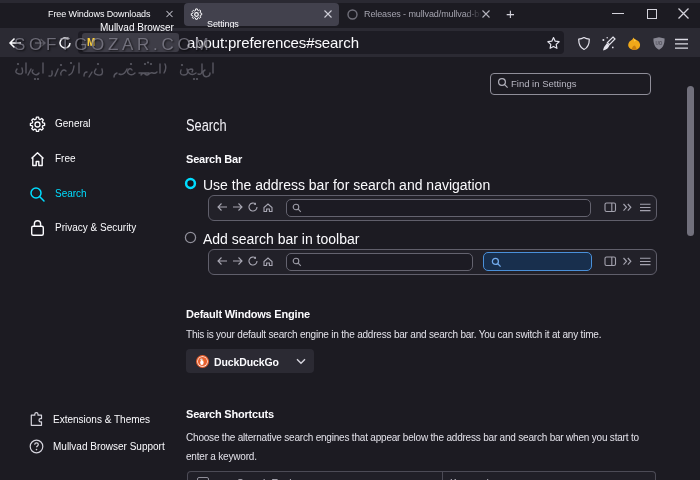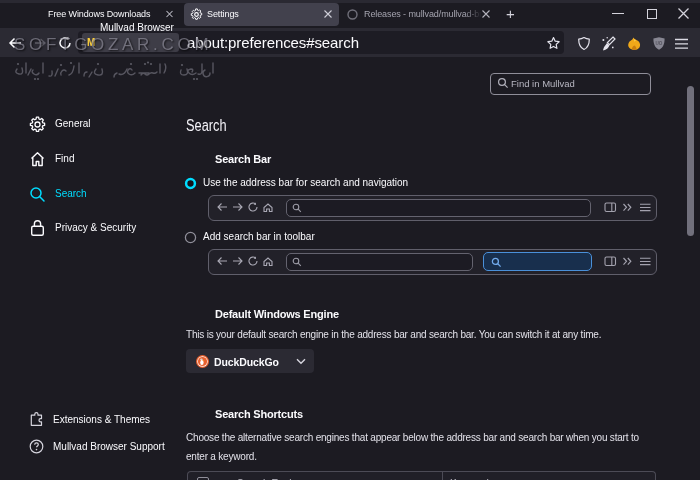--- a/index.html
+++ b/index.html
@@ -8,22 +8,22 @@
   #tabbar{left:0;top:0;width:700px;height:28px;background:#1c1b22;}
   .tabtxt{font-size:9px;color:#fbfbfe;line-height:28px;letter-spacing:-0.1px;}
   .dimtxt{color:#a5a4af;}
   #activetab{left:184px;top:3px;width:155px;height:23px;background:#42414d;border-radius:4px;}
   
   #navbar{left:0;top:28px;width:700px;height:29px;background:#2b2a33;}
   #urlbar{left:78px;top:31px;width:486px;height:23px;background:#1d1c24;border-radius:4px;}
   #chip{left:82px;top:33px;width:97px;height:19px;background:#3e3d47;border-radius:3px;}
   .sideitem{font-size:10px;color:#fbfbfe;}
   .h1{font-size:16px;color:#f4f3f9;transform:scaleX(0.8);transform-origin:0 0;white-space:nowrap;}
-  .h2{font-size:11px;font-weight:bold;color:#fbfbfe;letter-spacing:-0.2px;margin-left:29px;}
-  .lbl{font-size:10px;color:#fbfbfe;}
+  .h2{font-size:11px;font-weight:bold;color:#fbfbfe;letter-spacing:-0.2px;}
+  .lbl{font-size:14px;color:#fbfbfe;}
   .desc{font-size:10px;color:#e2e1e9;letter-spacing:-0.2px;}
   .mockbox{width:447px;height:24px;background:#222129;border:1px solid #605f6b;border-radius:6px;}
   .mockfield{height:16px;background:#1c1b23;border:1px solid #64636f;border-radius:5px;}
   #wm{left:14px;top:35px;font-size:17px;font-weight:normal;letter-spacing:3.7px;color:rgba(155,154,168,0.62);text-shadow:1px 1px 2px rgba(0,0,0,0.7);}
   svg{display:block;}
 </style></head>
 <body>
 
 <div class="abs" id="tabbar"></div>
 <div class="abs" style="left:0;top:0;width:700px;height:3px;background:#2a2932;"></div>
@@ -33,21 +33,21 @@
       <path d="M0.5 11l6 6M6.5 11l-6 6" stroke="#bdbcc6" stroke-width="1.05"></path>
     </svg>
   </div>
 <div class="abs" id="activetab"></div>
 <div class="abs" style="left:190px;top:8px;">
     <svg width="13" height="13" viewBox="0 0 13 13">
       <path d="M6.5 4.1a2.4 2.4 0 1 0 0 4.8 2.4 2.4 0 0 0 0-4.8zm0 1.2a1.2 1.2 0 1 1 0 2.4 1.2 1.2 0 0 1 0-2.4z" fill="#fbfbfe"></path>
       <path d="M5.7.9h1.6l.25 1.3.95.4 1.1-.75 1.15 1.15-.75 1.1.4.95 1.3.25v1.6l-1.3.25-.4.95.75 1.1-1.15 1.15-1.1-.75-.95.4-.25 1.3H5.7l-.25-1.3-.95-.4-1.1.75L2.25 9.6l.75-1.1-.4-.95-1.3-.25V5.7l1.3-.25.4-.95-.75-1.1L3.4 2.25l1.1.75.95-.4z" fill="none" stroke="#fbfbfe" stroke-width="1"></path>
     </svg>
   </div>
-<div class="abs tabtxt" style="left:207px;top:0;">Settings</div>
+<div class="abs tabtxt" style="left:207px;top:10px;">Settings</div>
 <div class="abs" style="left:324px;top:0;">
     <svg width="8" height="28" style="display:block">
       <path d="M0.5 10.5l7 7M7.5 10.5l-7 7" stroke="#cfced8" stroke-width="1.1"></path>
     </svg>
   </div>
 <div class="abs" style="left:347px;top:9px;">
     <svg width="11" height="11">
       <circle cx="5.5" cy="5.5" r="4.5" fill="none" stroke="#71707b" stroke-width="1.4"></circle>
     </svg>
   </div>
@@ -154,35 +154,35 @@
 </svg>
   </div>
 
 <div class="abs" style="left:490px;top:73px;width:159px;height:20px;border:1px solid #8f8e99;border-radius:4px;"></div>
 <div class="abs" style="left:497px;top:77px;">
     <svg width="12" height="12" viewBox="0 0 12 12">
       <circle cx="5" cy="5" r="3.4" fill="none" stroke="#b1b0bb" stroke-width="1.2"></circle>
       <path d="M7.6 7.6l3 3" stroke="#b1b0bb" stroke-width="1.2"></path>
     </svg>
   </div>
-<div class="abs" style="left:511px;top:74px;font-size:9.5px;color:#b7b6c1;line-height:19px;">Find in Mullvad</div>
+<div class="abs" style="left:511px;top:74px;font-size:9.5px;color:#b7b6c1;line-height:19px;">Find in Settings</div>
 
 <div class="abs" style="left:29px;top:116px;">
     <svg width="17" height="17" viewBox="0 0 17 17">
       <path d="M7.4 1.2h2.2l.35 1.8 1.3.55 1.5-1.05 1.55 1.55-1.05 1.5.55 1.3 1.8.35v2.2l-1.8.35-.55 1.3 1.05 1.5-1.55 1.55-1.5-1.05-1.3.55-.35 1.8H7.4l-.35-1.8-1.3-.55-1.5 1.05-1.55-1.55 1.05-1.5-.55-1.3-1.8-.35V7.4l1.8-.35.55-1.3L2.7 4.25 4.25 2.7l1.5 1.05 1.3-.55z" fill="none" stroke="#fbfbfe" stroke-width="1.3" stroke-linejoin="round"></path>
       <circle cx="8.5" cy="8.5" r="2.5" fill="none" stroke="#fbfbfe" stroke-width="1.3"></circle>
     </svg>
   </div>
 <div class="abs sideitem" style="left:55px;top:118px;">General</div>
 <div class="abs" style="left:29px;top:151px;">
     <svg width="17" height="16" viewBox="0 0 17 16">
       <path d="M2.5 7.5L8.5 1.8l6 5.7M3.8 6.8v7.7h3.4v-4h2.6v4h3.4V6.8" fill="none" stroke="#fbfbfe" stroke-width="1.4" stroke-linejoin="round"></path>
     </svg>
   </div>
-<div class="abs sideitem" style="left:55px;top:152.5px;">Find</div>
+<div class="abs sideitem" style="left:55px;top:152.5px;">Free</div>
 <div class="abs" style="left:29px;top:186px;">
     <svg width="17" height="17" viewBox="0 0 17 17">
       <circle cx="7" cy="7" r="5" fill="none" stroke="#00ddff" stroke-width="1.5"></circle>
       <path d="M10.8 10.8l4.2 4.2" stroke="#00ddff" stroke-width="1.5" stroke-linecap="round"></path>
     </svg>
   </div>
 <div class="abs sideitem" style="left:55px;top:187.5px;color:#00ddff;">Search</div>
 <div class="abs" style="left:30px;top:219px;">
     <svg width="15" height="18" viewBox="0 0 15 18">
       <rect x="1.7" y="7.2" width="11.6" height="9" rx="1.5" fill="none" stroke="#fbfbfe" stroke-width="1.4"></rect>

